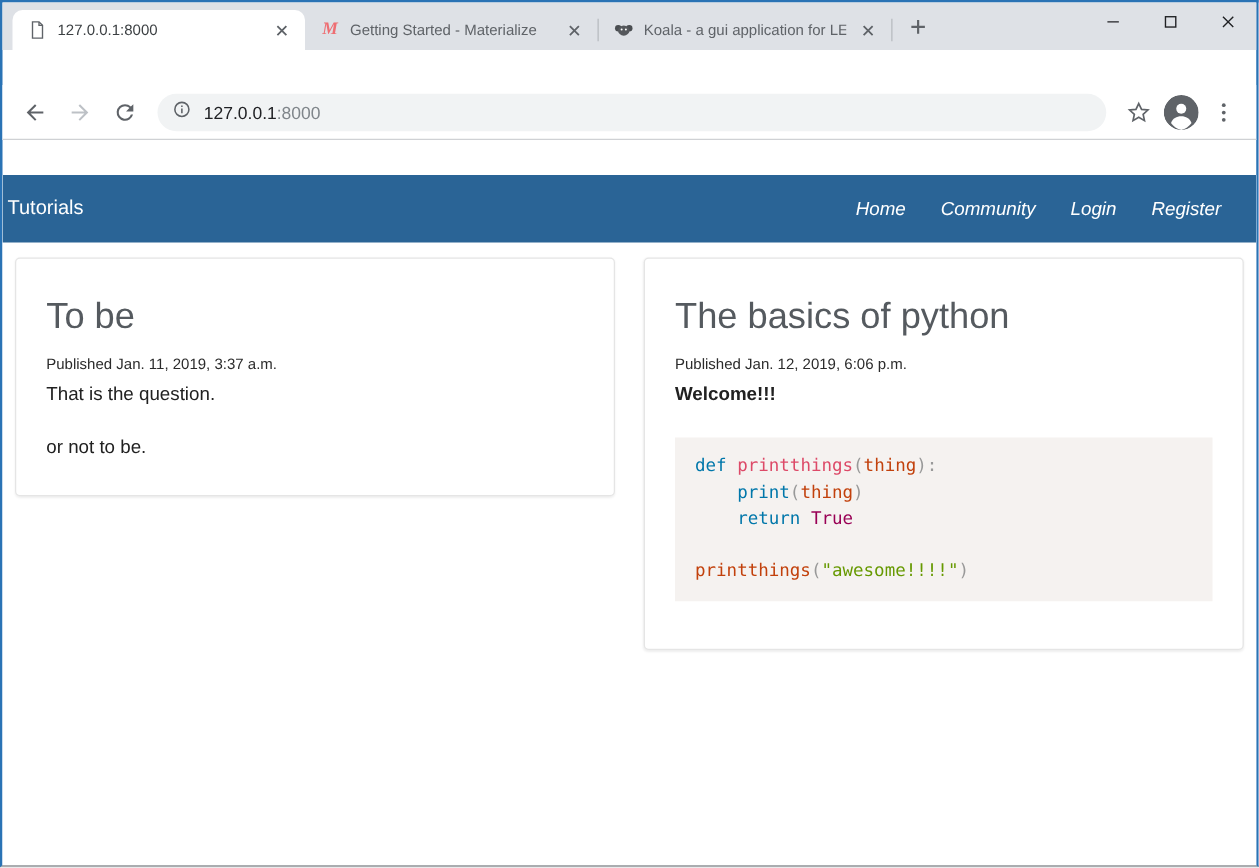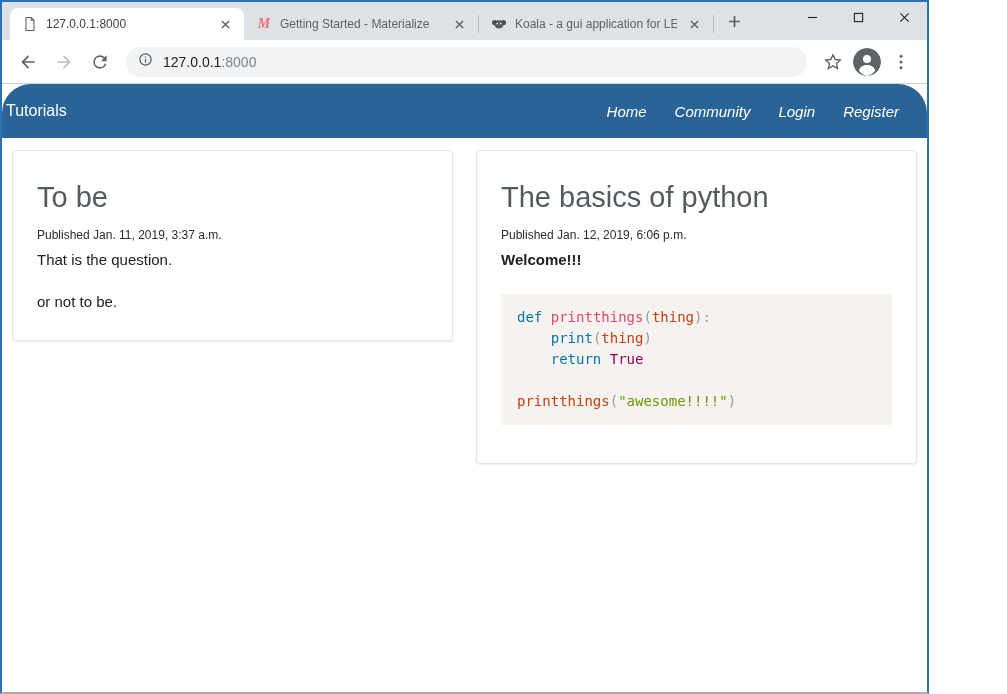--- a/index.html
+++ b/index.html
@@ -1,24 +1,25 @@
 <!DOCTYPE html>
 <html style="--frame: #2a73b5; --titlebar-bg: #dee1e6; --tab-inactive-text: #5f6368; --tab-active-text: #3c4043; --icon-grey: #5f6368; --icon-disabled: #bdc1c6; --omnibox-bg: #f1f3f4; --url-host: #202124; --url-port: #80868b; --navbar-bg: #2a6496; --navbar-text: #ffffff; --card-border: #e5e5e5; --code-bg: #f5f2f0; --tok-kw: #0077aa; --tok-fn: #dd4a68; --tok-pu: #999999; --tok-bo: #990055; --tok-st: #669900;"><head>
 <meta charset="utf-8">
 <style>
   * { box-sizing: border-box; margin: 0; padding: 0; }
   html,body { width:1007px; height:694px; }
   body { font-family: "Liberation Sans", "DejaVu Sans", sans-serif; background:#fff; }
 
   .window {
-    width:929px; height:694px;
+    width:1007px; height:694px;
     border:2px solid var(--frame);
     border-bottom-color:#aaadb0;
     display:flex; flex-direction:column;
     background:#fff;
+    gap:28px;
   }
 
   
   .titlebar { height:38px; background:var(--titlebar-bg); display:flex; align-items:flex-end; position:relative; flex:0 0 auto; }
   .tabs { display:flex; align-items:flex-end; height:38px; padding-left:8px; flex:1 1 auto; min-width:0; }
   .tab {
     width:234px; height:32px; display:flex; align-items:center; gap:8px;
     padding:0 10px 0 12px; font-size:12px; color:var(--tab-inactive-text);
     cursor:default; position:relative; min-width:0;
   }
@@ -45,21 +46,21 @@
     flex:1 1 auto; height:30px; background:var(--omnibox-bg); border-radius:15px;
     display:flex; align-items:center; padding:0 12px; gap:10px; margin:0 6px; min-width:0;
   }
   .omnibox .info svg { width:15px; height:15px; fill:var(--icon-grey); }
   .url { font-size:14px; color:var(--url-host); white-space:nowrap; }
   .url .port { color:var(--url-port); }
   .avatar { width:28px; height:28px; border-radius:50%; overflow:hidden; flex:0 0 auto; display:flex; }
   .avatar svg { width:28px; height:28px; }
 
   
-  .page { flex:1 1 auto; background:#fff; overflow:hidden; display:flex; flex-direction:column;border-radius:29px; }
+  .page { flex:1 1 auto; background:#fff; overflow:hidden; display:flex; flex-direction:column; }
   .site-nav { height:54px; background:var(--navbar-bg); display:flex; align-items:center; color:var(--navbar-text); flex:0 0 auto; }
   .brand { font-size:16px; color:#fff; padding-left:4px; text-decoration:none; }
   .nav-links { margin-left:auto; display:flex; align-items:center; padding-right:14px; }
   .nav-link { color:#fff; font-size:15px; text-decoration:none; padding:0 14px;font-style:italic; }
 
   .content { display:flex; gap:23px; margin:12px 10px 0; align-items:flex-start; }
   .card {
     flex:1 1 0; background:#fff; border:1px solid var(--card-border); border-radius:4px;
     padding:26px 24px 28px; box-shadow:0 1px 2px rgba(0,0,0,0.07);
   }

